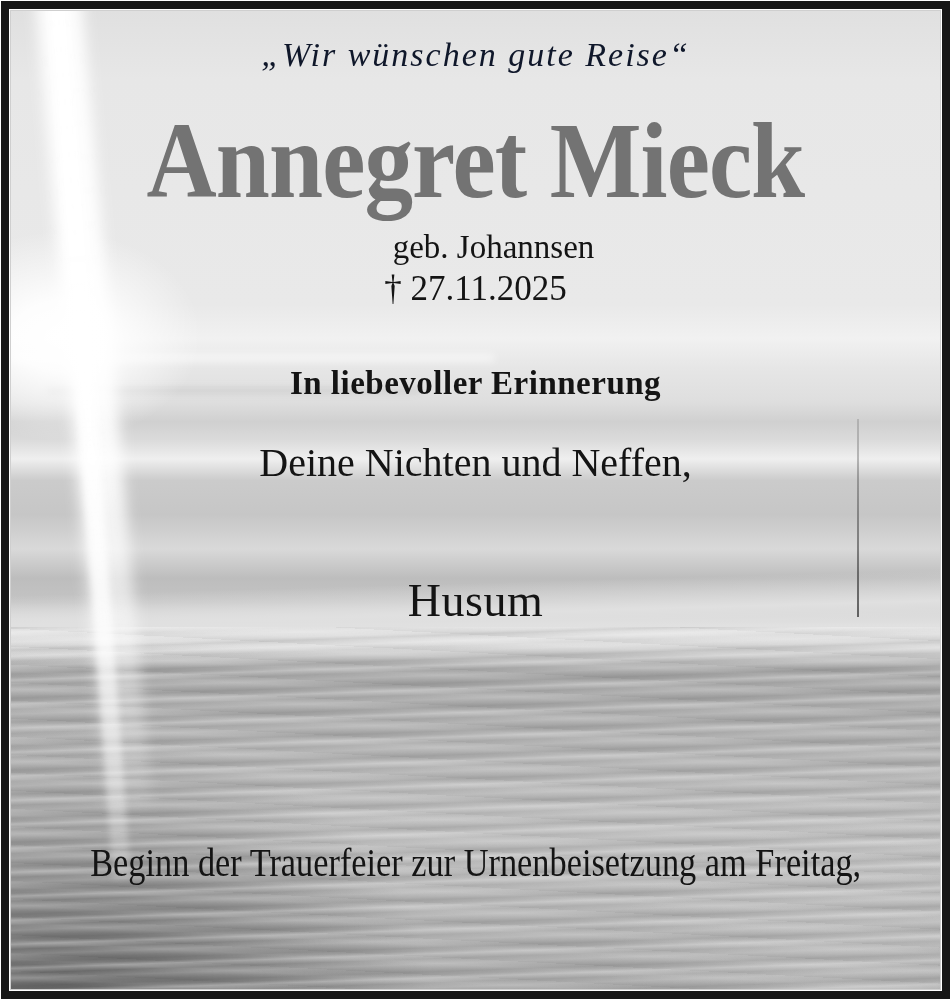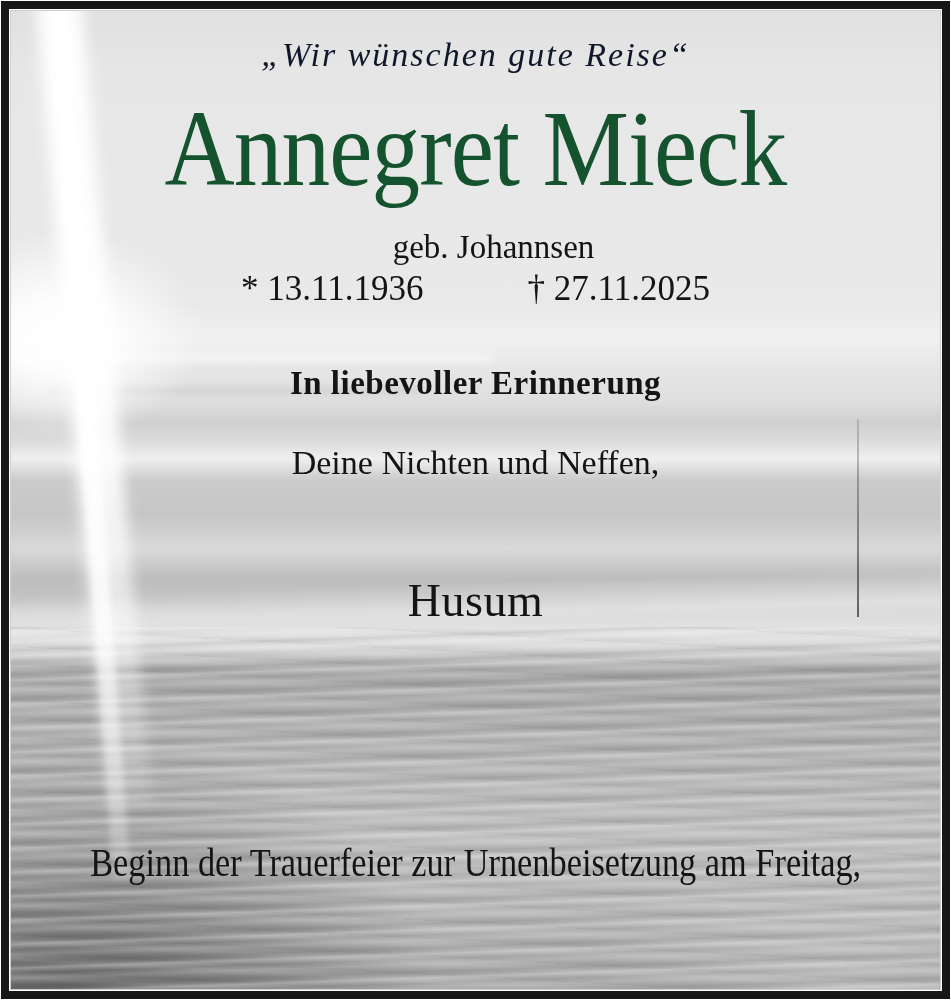--- a/index.html
+++ b/index.html
@@ -119,33 +119,33 @@
   
   .text-layer { position: absolute; inset: 0; z-index: 2; }
   .tblock { position: absolute; left: 0; right: 0; text-align: center; }
 
   .quote {
     top: 25px;
     font-style: italic; font-size: 34px; letter-spacing: 2px;
     color: #0f172a;
   }
   .deceased-name {
-    top: 84px;
-    font-weight: normal; font-size: 108px; line-height: 1.0;
-    letter-spacing: -1px; color: #14532d;
+    top: 96px;
+    font-weight: bold; font-size: 108px; line-height: 1.0;
+    letter-spacing: -1px; color: #737373;
   }
   .deceased-name .squeeze { display: inline-block; transform: scaleX(0.9); }
   .maiden-name { top: 218px; font-size: 33px; padding-left: 36px; }
   .dates-row {
     top: 258px;
     display: flex; justify-content: center; gap: 104px;
     font-size: 35px;
   }
   .remembrance { top: 354px; font-weight: bold; font-size: 33px; letter-spacing: 0.5px; }
-  .mourners { top: 426px; font-size: 34px; line-height: 51px; }
+  .mourners { top: 426px; font-size: 40px; line-height: 51px; }
   .city { top: 563px; font-size: 46px; letter-spacing: 0.5px; }
   .para { font-size: 39px; line-height: 51.5px; white-space: pre-wrap; }
   .para .squeeze { display: inline-block; transform: scaleX(0.88); transform-origin: center; width: 113.6%; margin-left: -6.8%; }
   .ceremony { top: 620px; }
   .donation { top: 775px; }
 </style>
 </head>
 <body>
 
 <div class="card">
@@ -165,21 +165,20 @@
 
       <div class="tblock quote">„Wir wünschen gute Reise“</div>
 
       <div class="tblock deceased-name">
         <span class="squeeze">Annegret Mieck</span>
       </div>
 
       <div class="tblock maiden-name">geb. Johannsen</div>
 
       <div class="tblock dates-row">
-        <span>* 13.11.1936</span>
         <span>† 27.11.2025</span>
       </div>
 
       <div class="tblock remembrance">In liebevoller Erinnerung</div>
 
       <div class="tblock mourners">
         <div>Deine Nichten und Neffen,</div>
       </div>
 
       <div class="tblock city">Husum</div>

